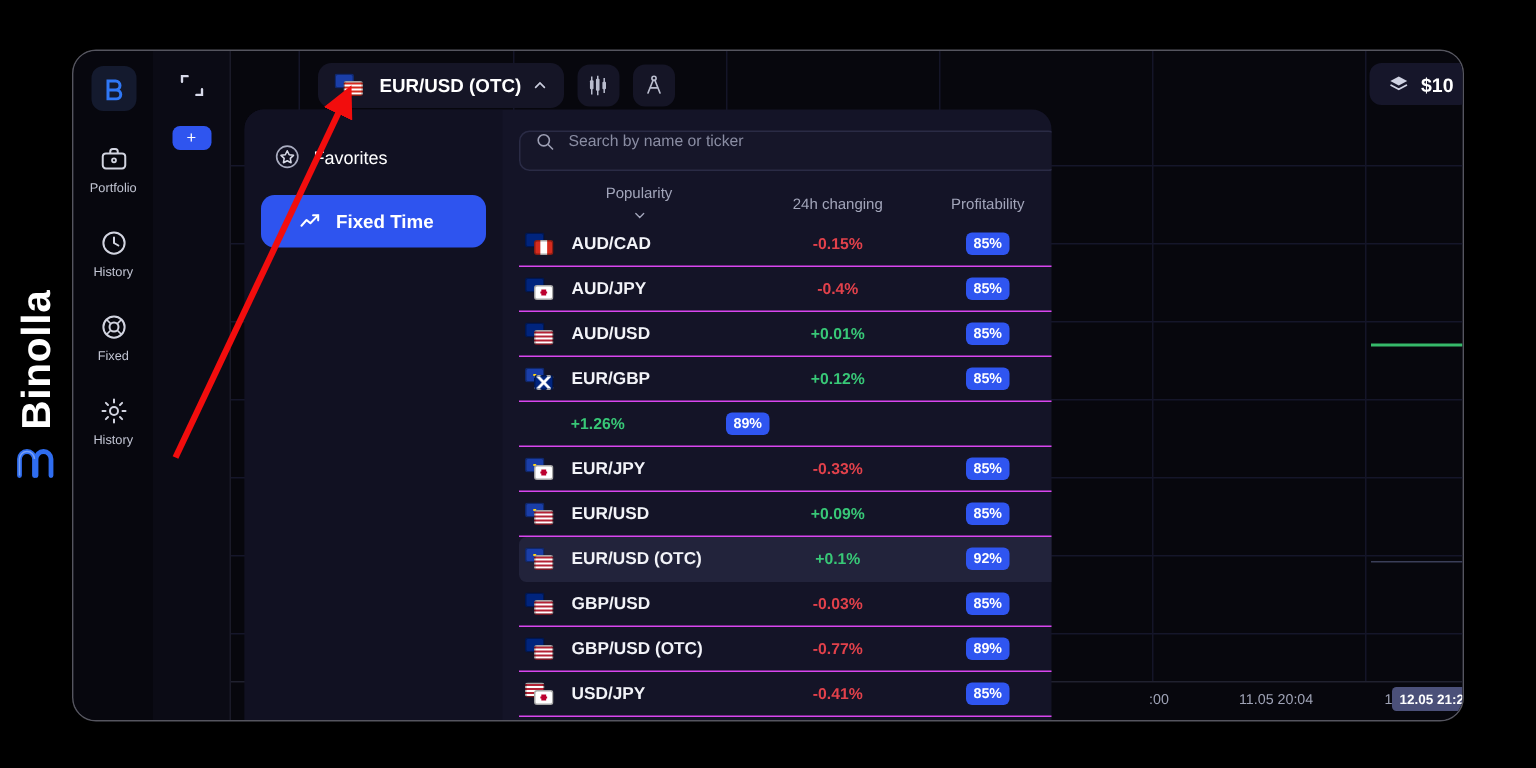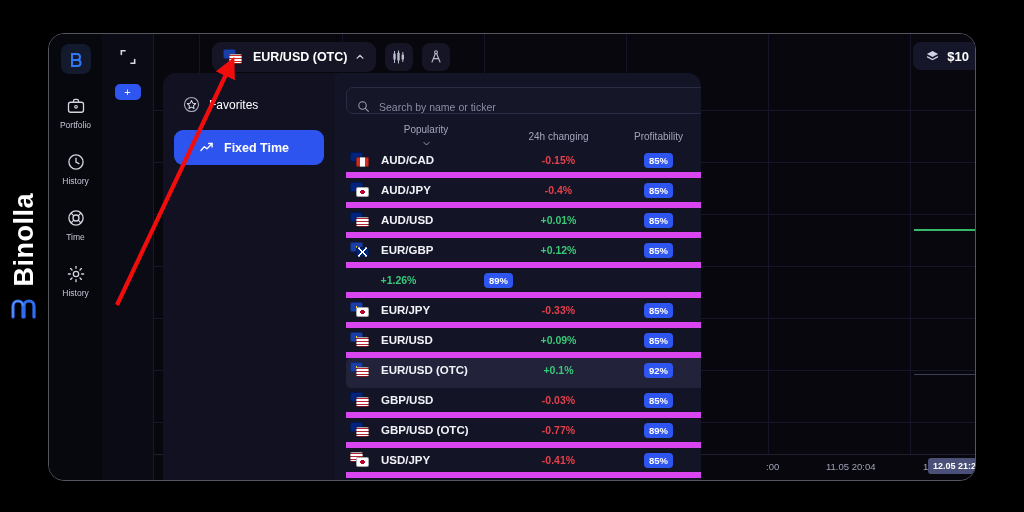--- a/index.html
+++ b/index.html
@@ -150,42 +150,42 @@
   .fav-row .lbl { color: #ffffff; font-size: 12px; }
   .cat-row {
     display: flex; align-items: center; gap: 9px;
     padding: 9px 24px; border-radius: 9px; cursor: pointer;
   }
   .cat-row.active { background: #2e54ef; }
   .cat-row .lbl { color: #ffffff; font-size: 12.5px; font-weight: 600; }
 
   .panel-main { flex: 1; display: flex; flex-direction: column; padding: 14px 11px 0 11px; }
   .search-box {
-    display: flex; align-items: flex-end; gap: 9px;
+    display: flex; align-items: flex-start; gap: 9px;
     height: 27px; border-radius: 7px;
     border: 1px solid #2a2b45; background: #161629;
     padding: 0 10px; margin-bottom: 13px;
   }
   .search-box input {
     flex: 1; background: transparent; border: none; outline: none;
     color: #c8cadb; font-size: 10.5px;
     font-family: "Liberation Sans", sans-serif;
   }
   .search-box input::placeholder { color: #8a8da3; }
 
   .col-head { display: flex; align-items: center; height: 18px; margin-bottom: 3px; }
   .col-head .c-pop { width: 160px; display:flex; align-items:center; gap:4px; cursor: pointer; flex-direction: column; }
   .col-head .c-chg { width: 105px; text-align: center; }
   .col-head .c-prof { width: 95px; text-align: center; }
   .col-head span { color: #a2a5ba; font-size: 10px; }
 
   .rows { flex: 1; overflow: hidden; position: relative; }
   .row {
     display: flex; align-items: center; height: 30px;
-    border-bottom: 6px solid #d946ef; cursor: pointer;
+    border-bottom: 1px solid #d946ef; cursor: pointer;
   }
   .row.sel { background: #22233b; border-radius: 5px; border-bottom-color: transparent; }
   .row .pair { width: 160px; display: flex; align-items: center; gap: 9px; padding-left: 4px; }
   .row .pair .nm { color: #f2f3f8; font-size: 11.5px; font-weight: 700; }
   .row .chg { width: 105px; text-align: center; font-size: 10.5px; font-weight: 600; }
   .row .chg.up { color: #38c877; }
   .row .chg.down { color: #e2414b; }
   .row .prof { width: 95px; display: flex; justify-content: center; }
   .row .prof b {
     background: #2f55f0; color: #fff; font-size: 9.5px; font-weight: 700;
@@ -245,21 +245,21 @@
         </svg>
         <span class="lbl">History</span>
       </div>
 
       <div class="nav-item">
         <svg class="ico" viewBox="0 0 24 24">
           <circle cx="12" cy="12" r="8.5" fill="none" stroke="#d2d4e0" stroke-width="1.6"></circle>
           <circle cx="12" cy="12" r="3.6" fill="none" stroke="#d2d4e0" stroke-width="1.6"></circle>
           <path d="M6 6l3.4 3.4M18 6l-3.4 3.4M6 18l3.4-3.4M18 18l-3.4-3.4" stroke="#d2d4e0" stroke-width="1.4"></path>
         </svg>
-        <span class="lbl">Time</span>
+        <span class="lbl">Fixed</span>
       </div>
 
       <div class="nav-item">
         <svg class="ico" viewBox="0 0 24 24">
           <circle cx="12" cy="12" r="3.2" fill="none" stroke="#d2d4e0" stroke-width="1.6"></circle>
           <path d="M12 2.8v2.4M12 18.8v2.4M21.2 12h-2.4M5.2 12H2.8M18.5 5.5l-1.7 1.7M7.2 16.8l-1.7 1.7M18.5 18.5l-1.7-1.7M7.2 7.2L5.5 5.5" stroke="#d2d4e0" stroke-width="1.6" stroke-linecap="round"></path>
         </svg>
         <span class="lbl">History</span>
       </div>
     </div>

